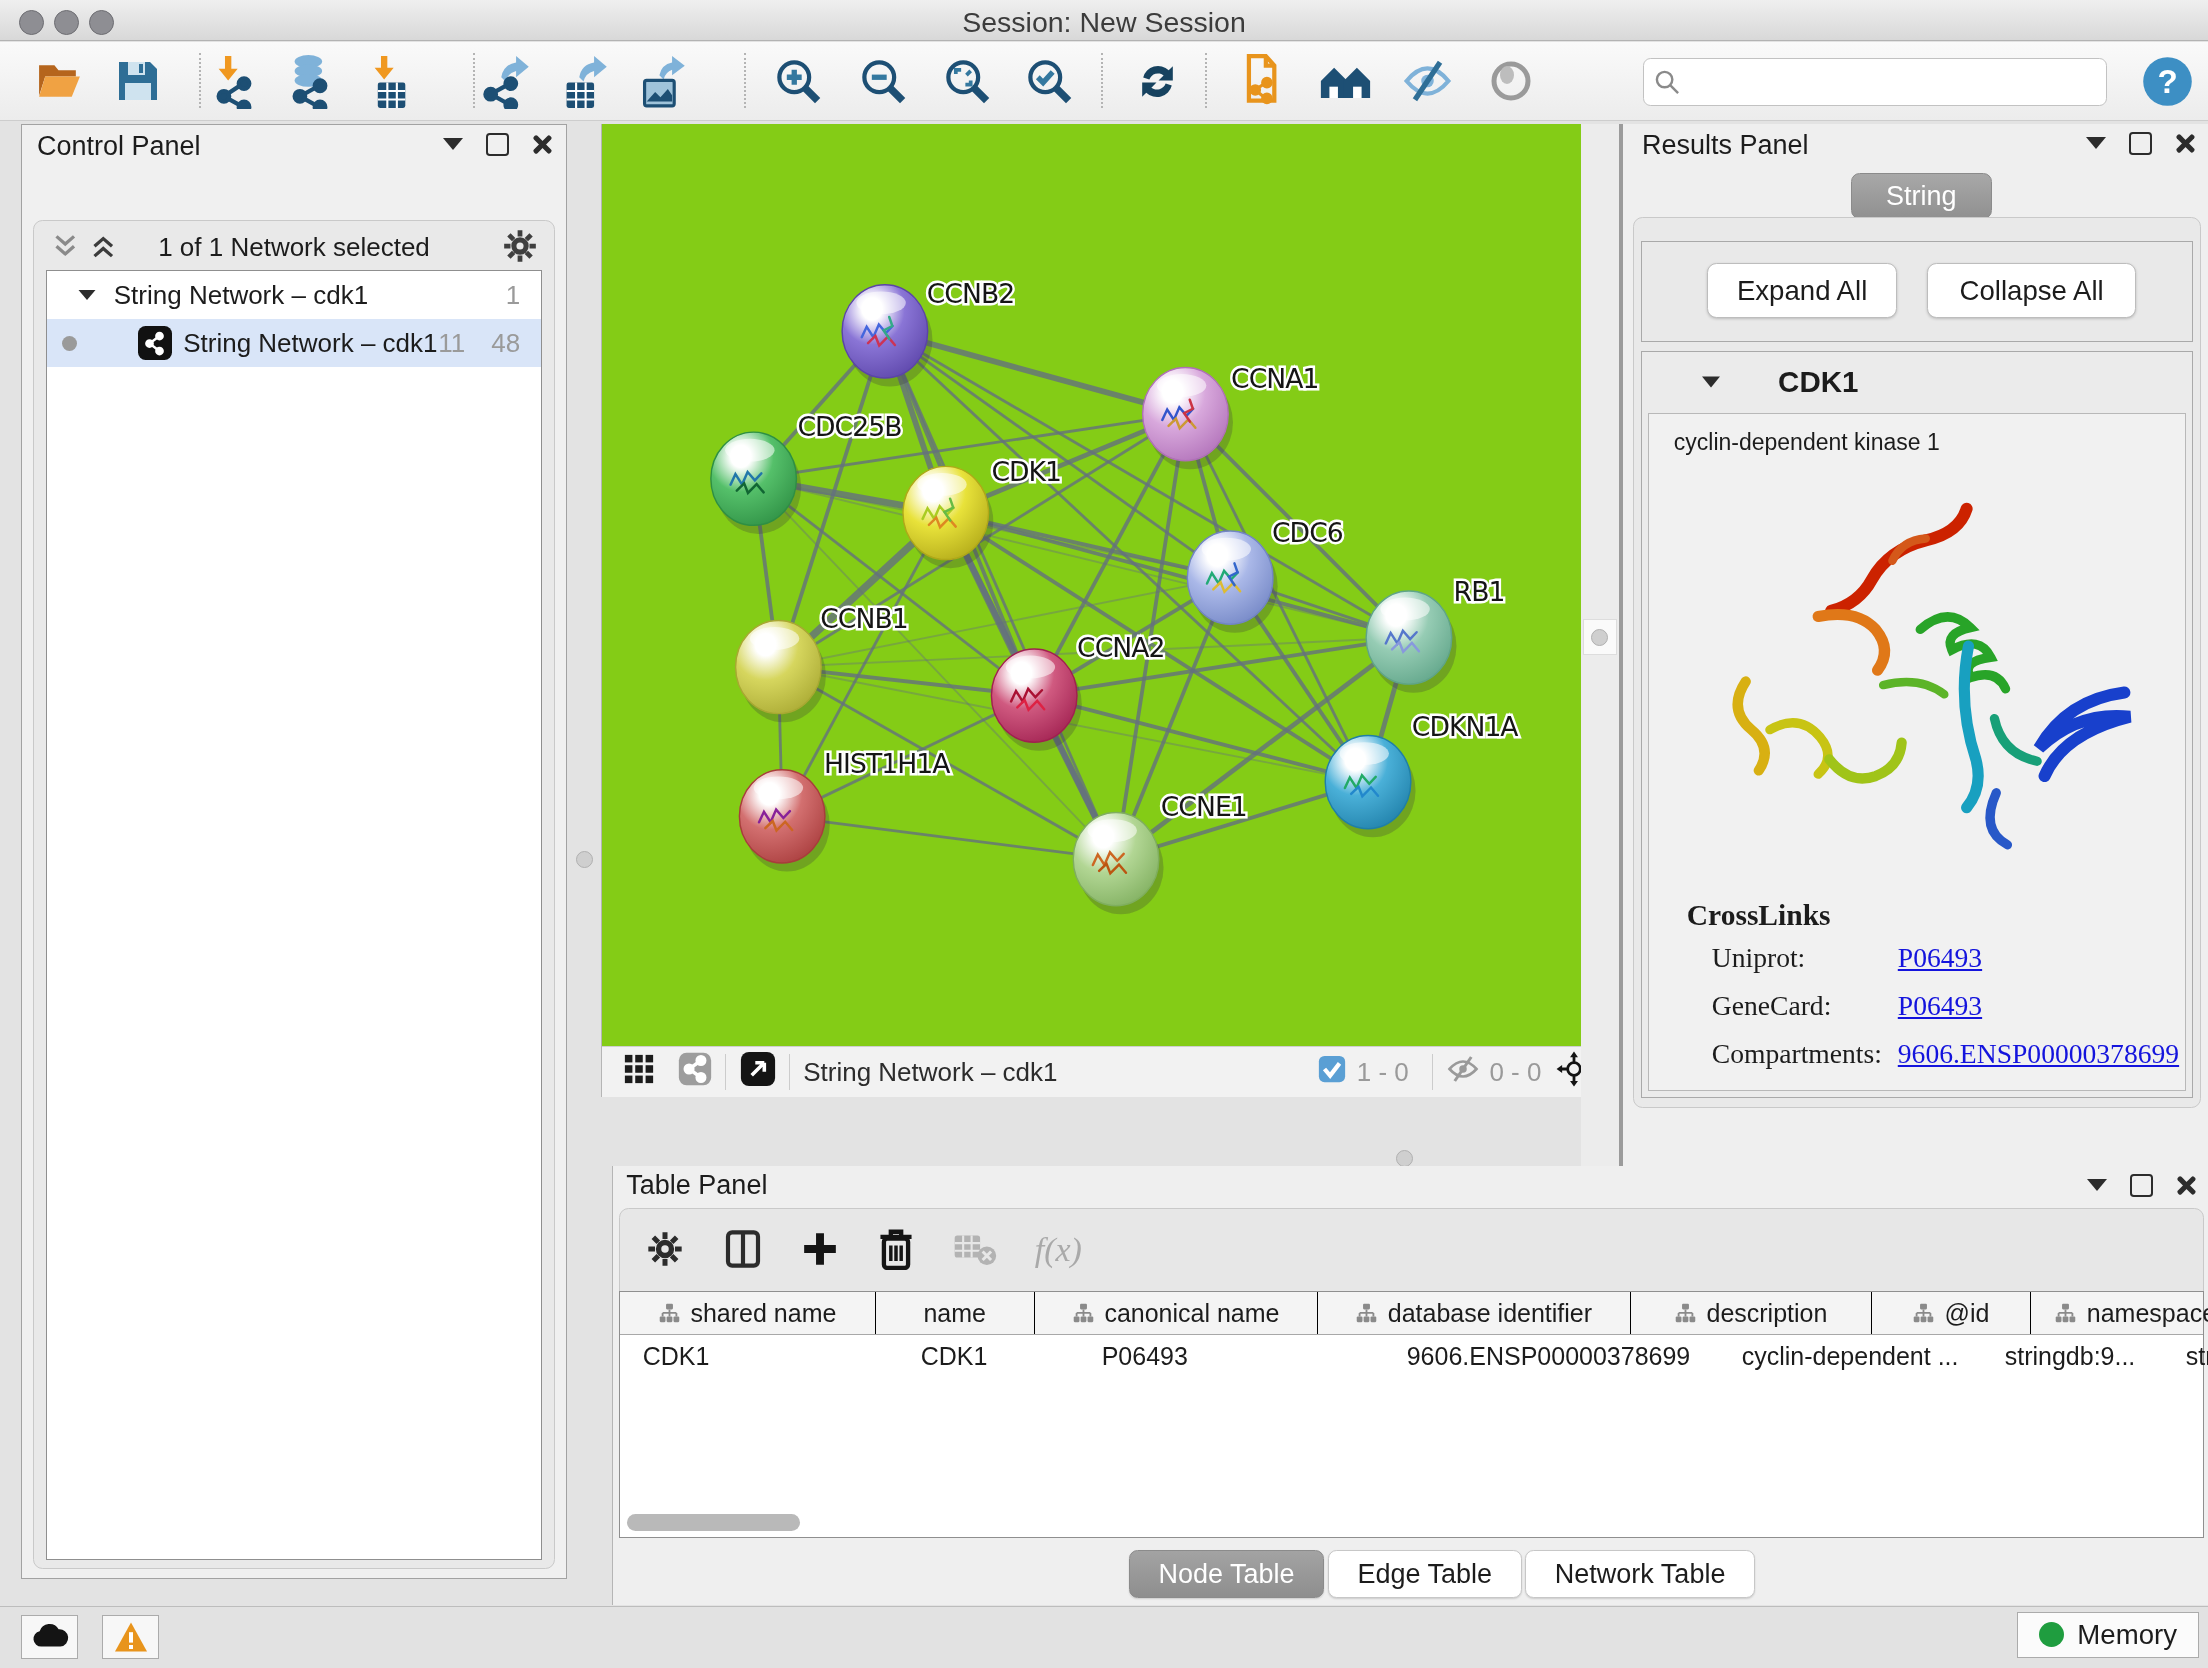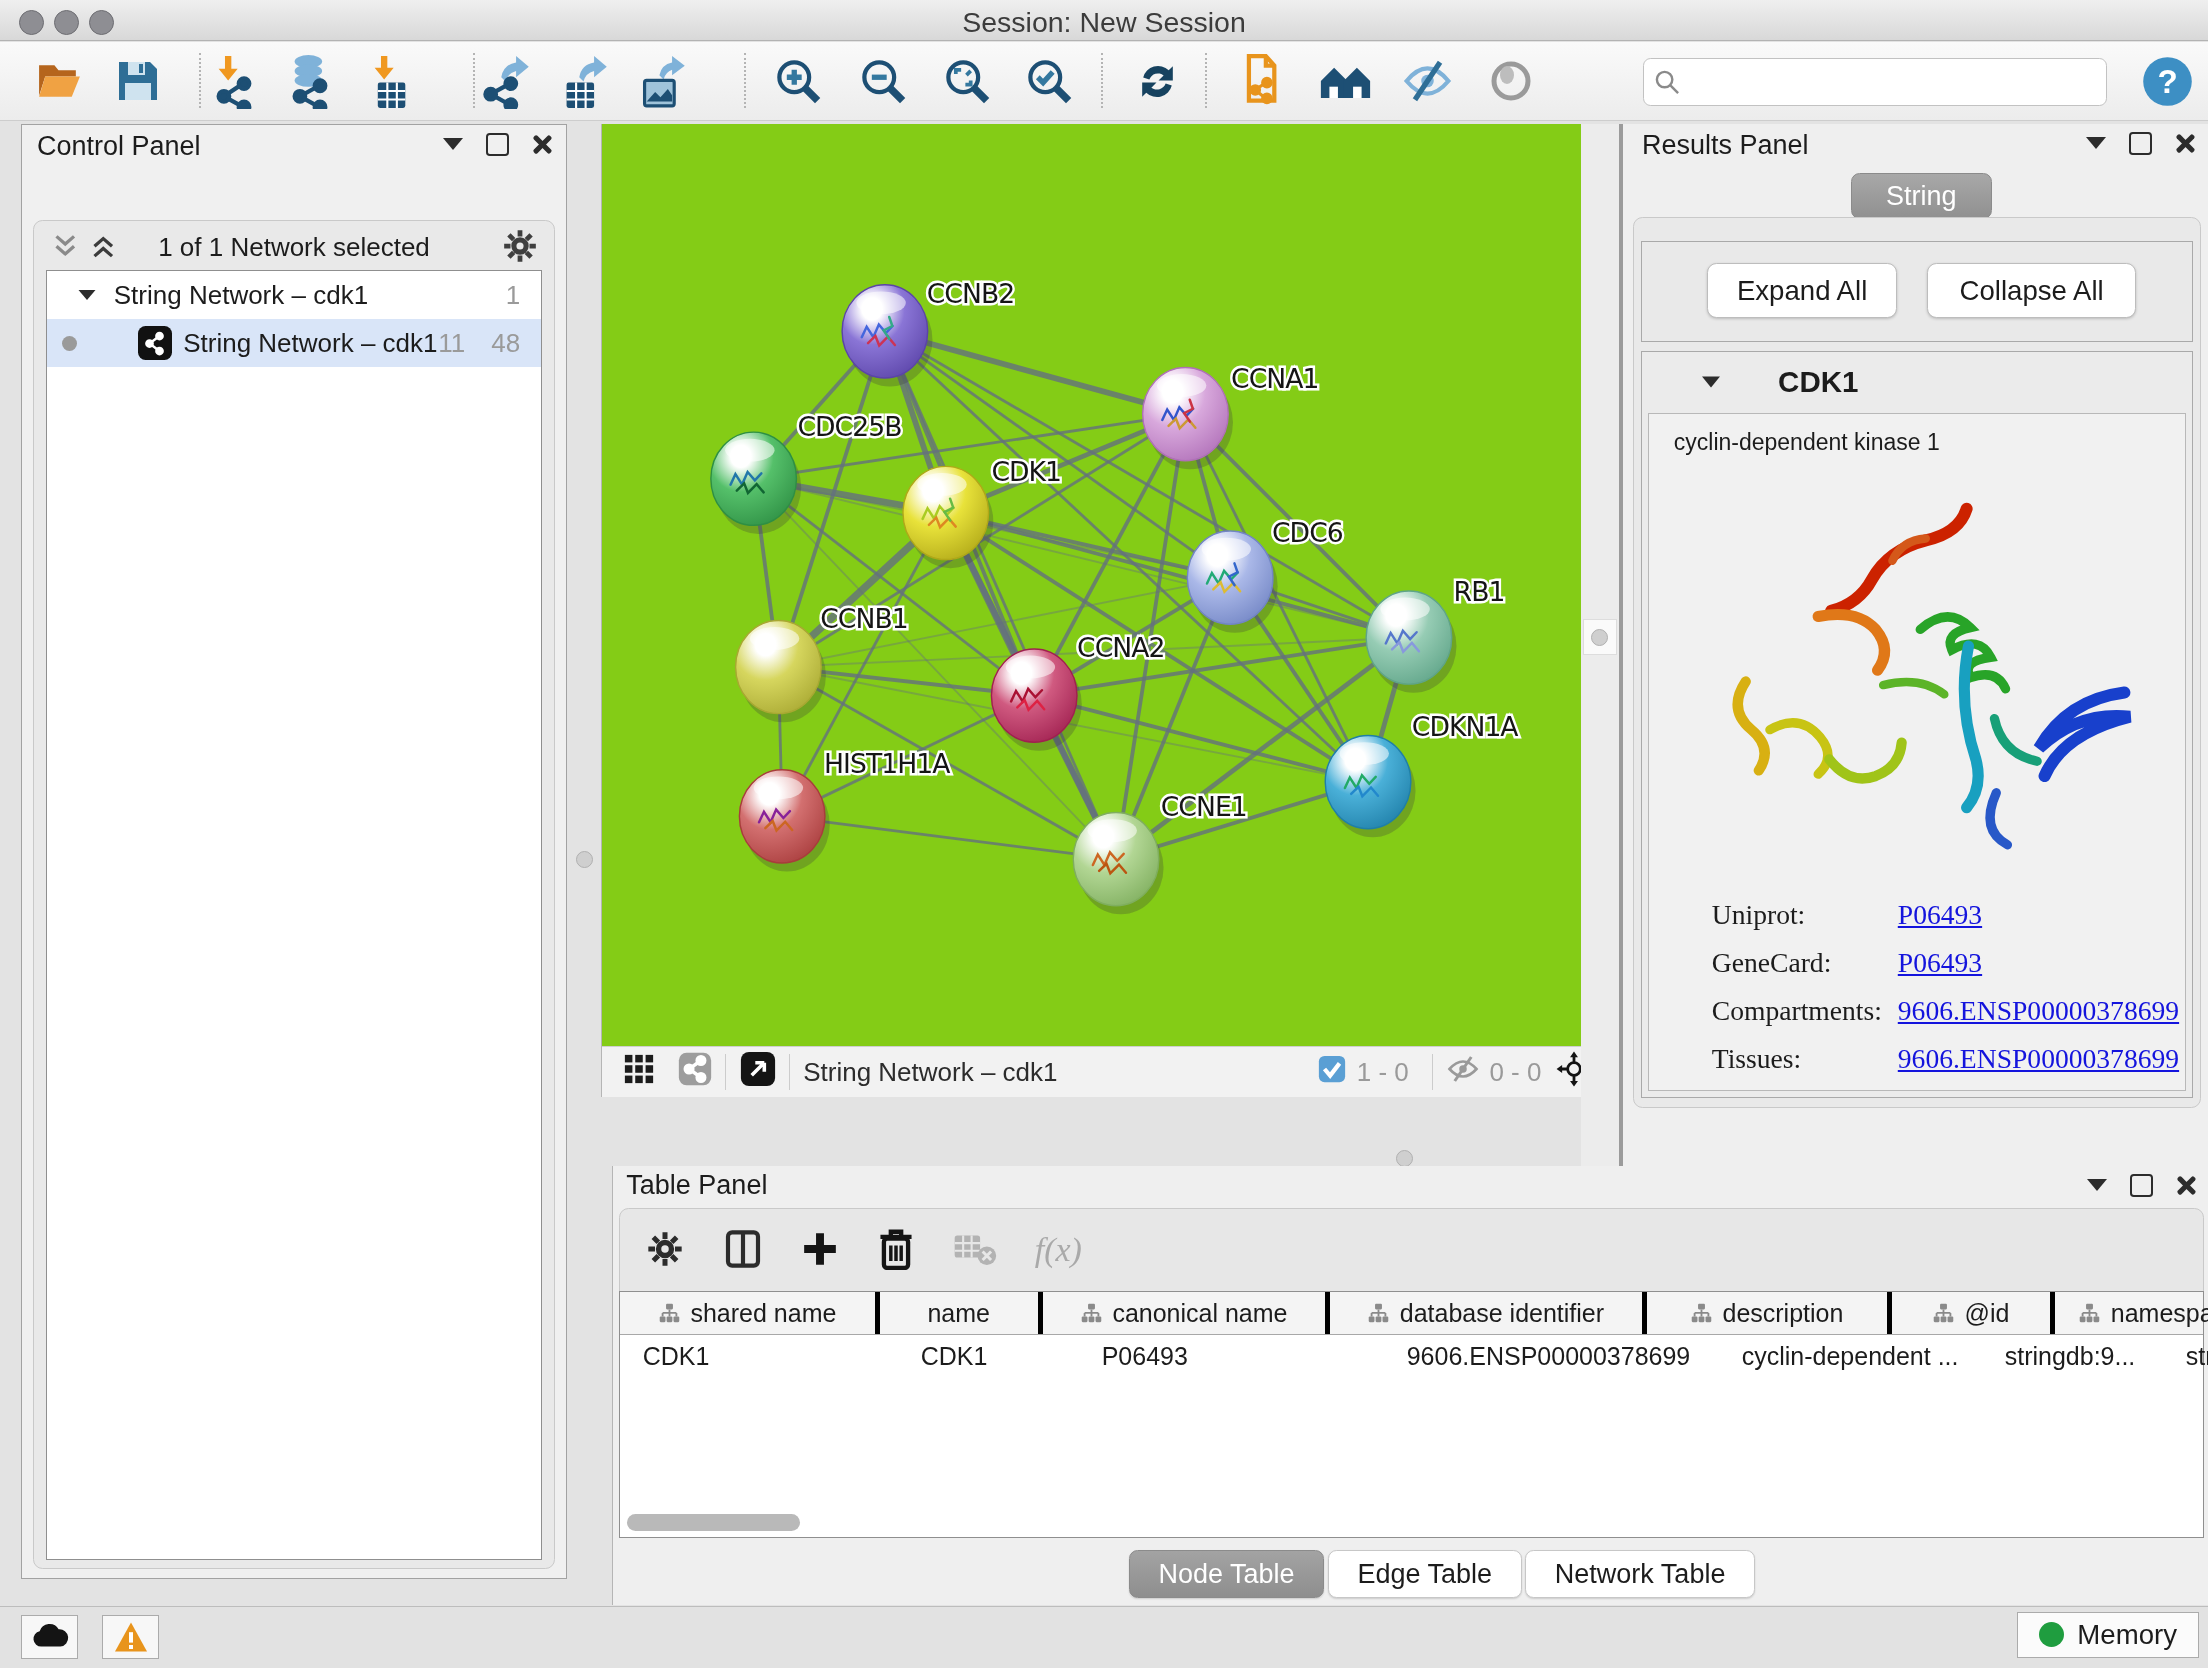--- a/index.html
+++ b/index.html
@@ -106,21 +106,21 @@
     border-left:1px solid #b5b5b5;}
   #table-title{position:absolute;left:13.3px;top:3.8px;font-size:27px;}
   #tp-toolbar{position:absolute;left:5.7px;right:5.7px;top:42px;height:82px;background:#e7e7e7;
     border:1px solid #c9c9c9;border-radius:9.5px 9.5px 0 0;display:flex;align-items:center;
     padding-left:25px;gap:38px;}
   #tbl-box{position:absolute;left:5.7px;right:5.7px;top:125px;height:245px;background:#fff;
     border:1.9px solid #8f8f8f;}
   #tbl-head{position:absolute;left:0;right:0;top:0;height:42px;background:#f4f4f4;
     border-bottom:1.9px solid #a8a8a8;display:flex;}
   .hcell{display:flex;align-items:center;justify-content:center;gap:9.5px;font-size:25px;
-    border-right:5px solid #000000;overflow:hidden;white-space:nowrap;flex:none;}
+    border-right:1px solid #000000;overflow:hidden;white-space:nowrap;flex:none;}
   #tbl-row{position:absolute;left:0;right:0;top:44px;height:40px;display:flex;}
   .dcell{display:flex;align-items:center;padding-left:23px;font-size:25px;flex:none;
     overflow:hidden;white-space:nowrap;}
   #hscroll{position:absolute;left:7.6px;bottom:5.7px;width:173px;height:17px;background:#b9b9b9;
     border-radius:8.6px;}
   #tbl-tabs{position:absolute;left:516px;top:384px;display:flex;gap:3.8px;}
   .fx{font-family:"Liberation Serif",serif;font-style:italic;font-size:34px;color:#a9a9a9;}
 
   
   #status-bar{left:0;bottom:0;width:2208px;height:61px;background:#e2e2e2;border-top:1.9px solid #bdbdbd;padding-left:12px;}
@@ -674,20 +674,21 @@
             <path d="M152 300 q22 28 50 18 q26-10 28-36" stroke="#a0c418" stroke-width="11"></path>
             <path d="M250 160 q30-26 54 -2 q-28 6-20 24 q30-16 42 8 q-32 4-22 22 q28-10 38 12" stroke="#28a428" stroke-width="10"></path>
             <path d="M210 220 q40-10 66 10" stroke="#5cb428" stroke-width="9"></path>
             <path d="M330 256 q8 38 46 46" stroke="#18a078" stroke-width="10"></path>
             <path d="M302 178 q-12 62 8 122 q8 30-10 52" stroke="#18a0c0" stroke-width="12"></path>
             <path d="M470 228 q-62 8-92 60 q42-40 98-34 q-72 18-92 64" stroke="#1840cc" stroke-width="13"></path>
             <path d="M332 336 q-18 40 12 56" stroke="#2858c8" stroke-width="10"></path>
           </g>
         </svg>
         <div id="crosslinks">
+          <div id="crosslinks-title">CrossLinks</div>
           <div id="crosslinks-rows">
               <div class="cl-row">
                 <span class="cl-label">Uniprot:</span>
                 <span class="cl-link">P06493</span>
               </div>
               <div class="cl-row">
                 <span class="cl-label">GeneCard:</span>
                 <span class="cl-link">P06493</span>
               </div>
               <div class="cl-row">

